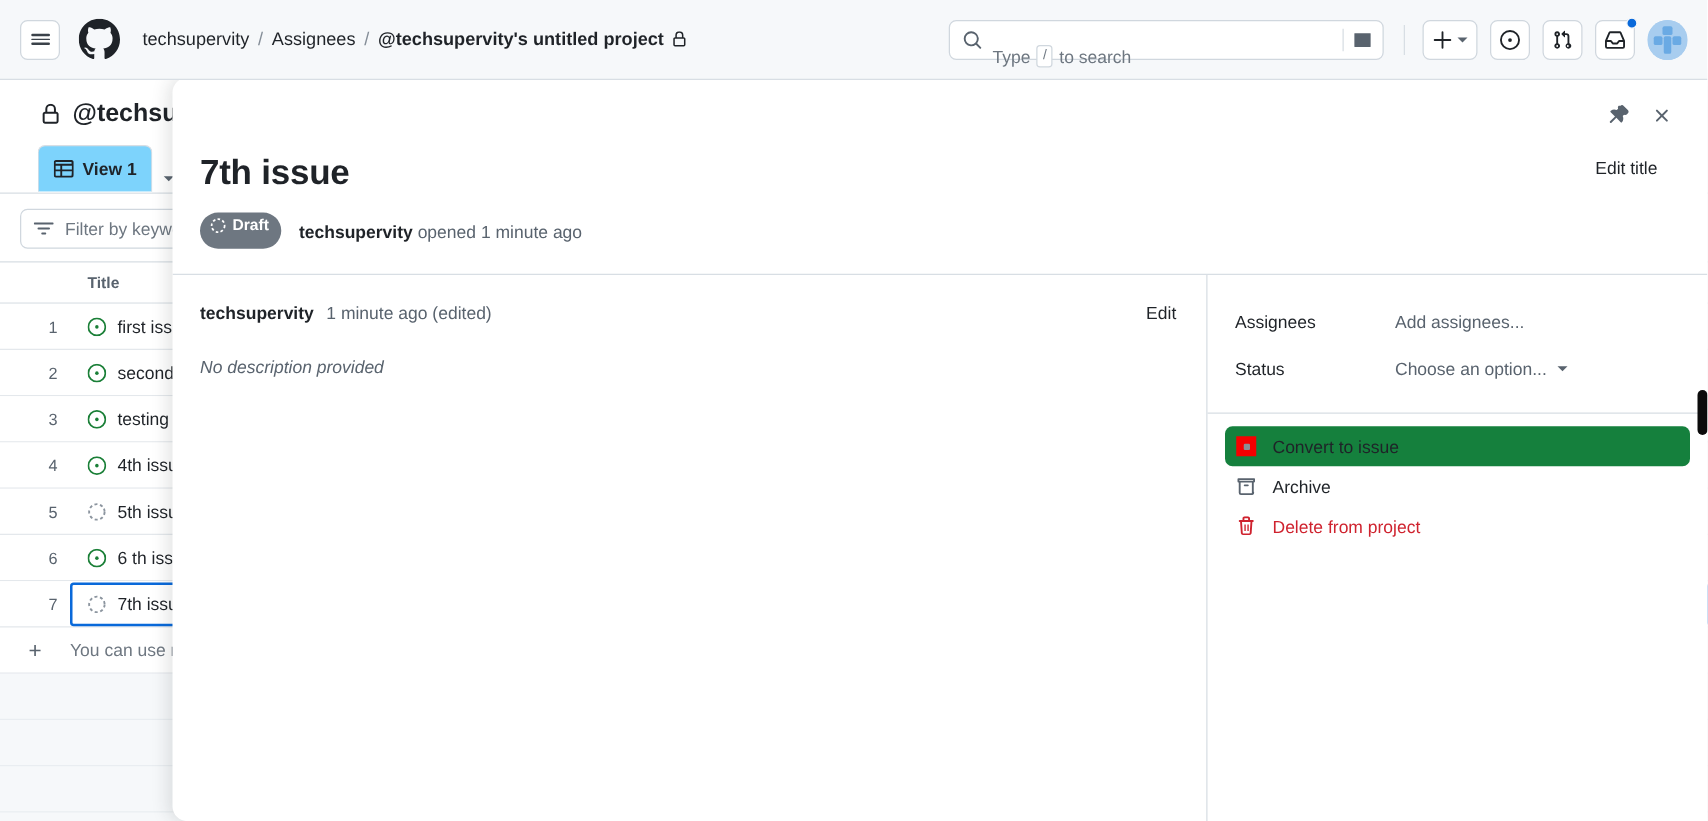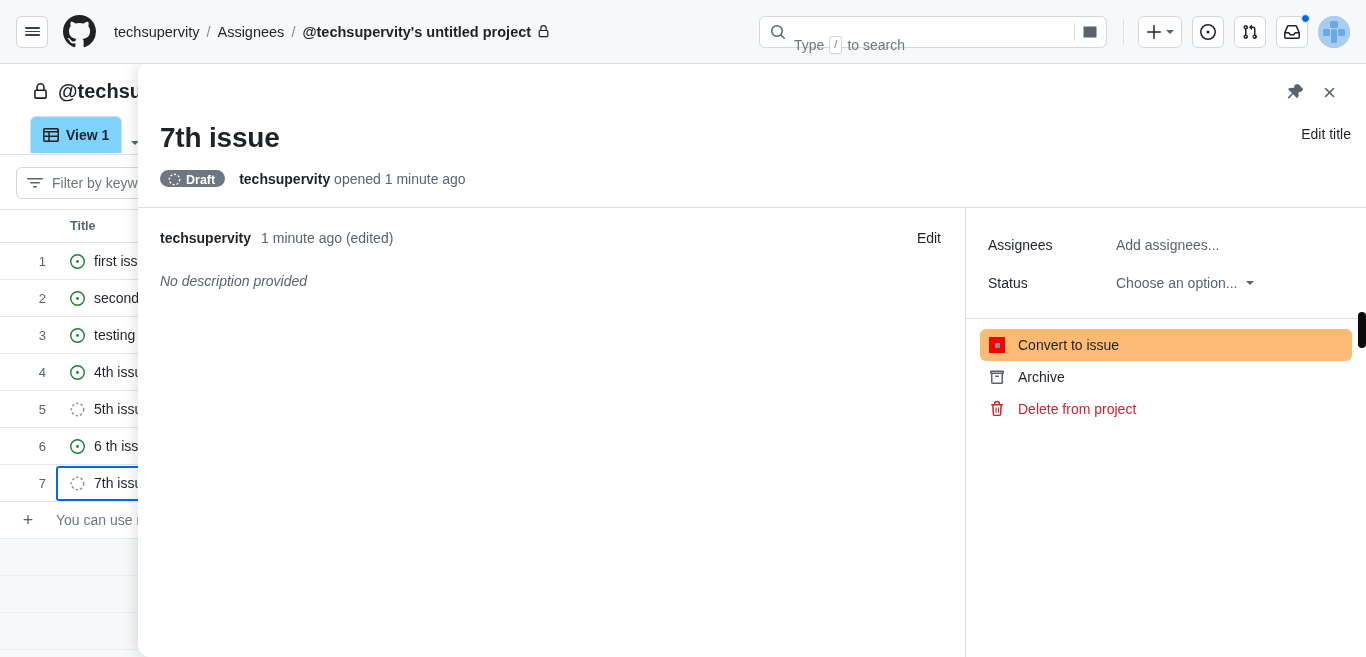--- a/index.html
+++ b/index.html
@@ -180,31 +180,31 @@
     gap: 18px; flex: 0 0 auto;
   }
   .topbar-icon { cursor: pointer; display: flex; align-items: center; }
 
   .modal-head { padding: 6px 32px 0 22px; flex: 0 0 auto; position: relative; }
   .modal-title {
     font-size: 28px; font-weight: 600; color: #1f2328;
     line-height: 1.25; letter-spacing: -0.2px;
   }
   .edit-title-link {
-    position: absolute; right: 15px; top: 12px;
+    position: absolute; right: 40px; top: 12px;
     font-size: 14px; color: #1f2328; cursor: pointer;
   }
   .meta-row {
     display: flex; align-items: center; gap: 14px;
     margin-top: 15px; padding-bottom: 20px;
   }
   .draft-badge {
-    display: inline-flex; gap: 5px;
+    display: inline-flex; align-items: center; gap: 5px;
     background: #6e7781; color: #ffffff;
-    border-radius: 999px; padding: 3px 10px 0 8px;
+    border-radius: 999px; padding: 3px 10px 12px 8px;
     font-size: 12.5px; font-weight: 600;
   }
   .meta-text { font-size: 14px; color: #59636e; }
   .meta-text b { color: #1f2328; font-weight: 600; }
 
   .modal-body { display: flex; flex: 1 1 auto; min-height: 0; border-top: 1px solid #d8dee4; }
   .modal-main {
     width: 828px; flex: 0 0 auto;
     border-right: 1px solid #d8dee4;
     padding: 22px 24px 0 22px; position: relative;
@@ -237,21 +237,21 @@
   .side-divider { height: 1px; background: #d8dee4; margin: 16px 0 10px 0; }
 
   .action-list { padding: 0 14px; }
   .action-item {
     display: flex; align-items: center; gap: 12px;
     height: 32px; padding: 0 8px; border-radius: 6px;
     font-size: 14px; color: #1f2328; cursor: pointer;
     margin-bottom: 0px;
   }
   .action-item + .action-item { margin-top: 0; }
-  .action-item.highlighted { background: #fdba74; }
+  .action-item.highlighted { background: #15803d; }
   .action-item.danger { color: #cf222e; }
   .action-icon { width: 18px; display: flex; align-items: center; justify-content: center; flex: 0 0 auto; }
   .convert-icon {
     width: 16px; height: 16px; background: #f60000;
     display: flex; align-items: center; justify-content: center;
   }
   .convert-icon .dot {
     width: 5px; height: 5px; background: #8c8f94; border-radius: 1px;
   }
 

